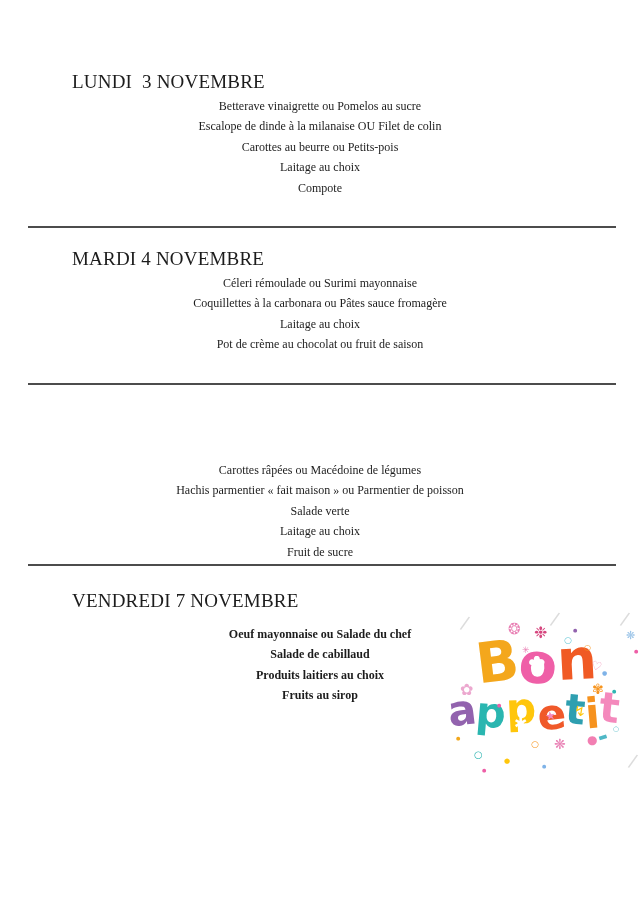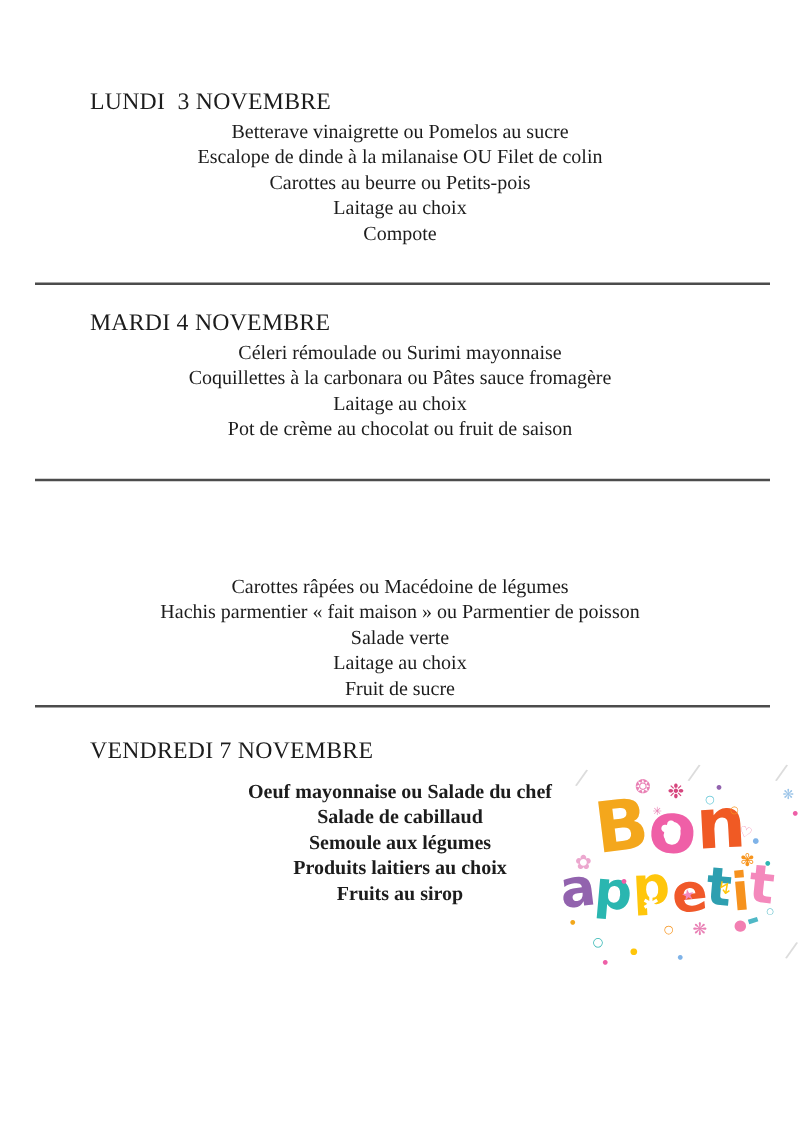--- a/index.html
+++ b/index.html
@@ -23,21 +23,21 @@
     line-height: 19px;
     white-space: pre;
     letter-spacing: 0.2px;
     color: #1c1c1c;
   }
   .menu-items {
     position: absolute;
     left: 0;
     width: 640px;
     text-align: center;
-    font-size: 16px;
+    font-size: 12px;
     line-height: 20.4px;
     color: #1c1c1c;
   }
   .separator-line {
     position: absolute;
     left: 28px;
     width: 588px;
     height: 2px;
     background: #4c4c4c;
   }
@@ -102,21 +102,20 @@
       <div>Laitage au choix</div>
       <div>Fruit de sucre</div>
     </div>
 
   <div class="separator-line" id="sep-2"></div>
 
   <h2 class="day-heading" id="heading-3">VENDREDI 7 NOVEMBRE</h2>
   <div class="menu-items" id="items-3">
       <div>Oeuf mayonnaise ou Salade du chef</div>
       <div>Salade de cabillaud</div>
-      <div>Semoule aux légumes</div>
       <div>Produits laitiers au choix</div>
       <div>Fruits au sirop</div>
     </div>
 
   <div class="artwork">
     <div class="artword artword-1"><span class="art-letter" style="color: rgb(244, 167, 28); transform: rotate(-7deg) translateY(0px);">B</span><span class="art-letter" style="color: rgb(239, 95, 167); transform: rotate(5deg) translateY(2px);">o</span><span class="art-letter" style="color: rgb(240, 90, 36); transform: rotate(-3deg) translateY(-2px);">n</span></div>
     <div class="artword artword-2"><span class="art-letter" style="color: rgb(146, 99, 174); transform: rotate(-7deg) translateY(0px);">a</span><span class="art-letter" style="color: rgb(42, 182, 176); transform: rotate(5deg) translateY(2px);">p</span><span class="art-letter" style="color: rgb(255, 198, 11); transform: rotate(-3deg) translateY(-2px);">p</span><span class="art-letter" style="color: rgb(240, 89, 42); transform: rotate(-6deg) translateY(4px);">e</span><span class="art-letter" style="color: rgb(46, 159, 176); transform: rotate(5deg) translateY(-1px);">t</span><span class="art-letter" style="color: rgb(246, 146, 30); transform: rotate(-5deg) translateY(3px);">i</span><span class="art-letter" style="color: rgb(244, 137, 188); transform: rotate(6deg) translateY(-3px);">t</span></div>
     <div>
         <span class="art-decor" style="color: rgb(220, 220, 220); left: 14px; top: 4px; font-size: 18px; transform: rotate(18deg);">/</span>
         <span class="art-decor" style="color: rgb(220, 220, 220); left: 104px; top: 0px; font-size: 18px; transform: rotate(18deg);">/</span>

